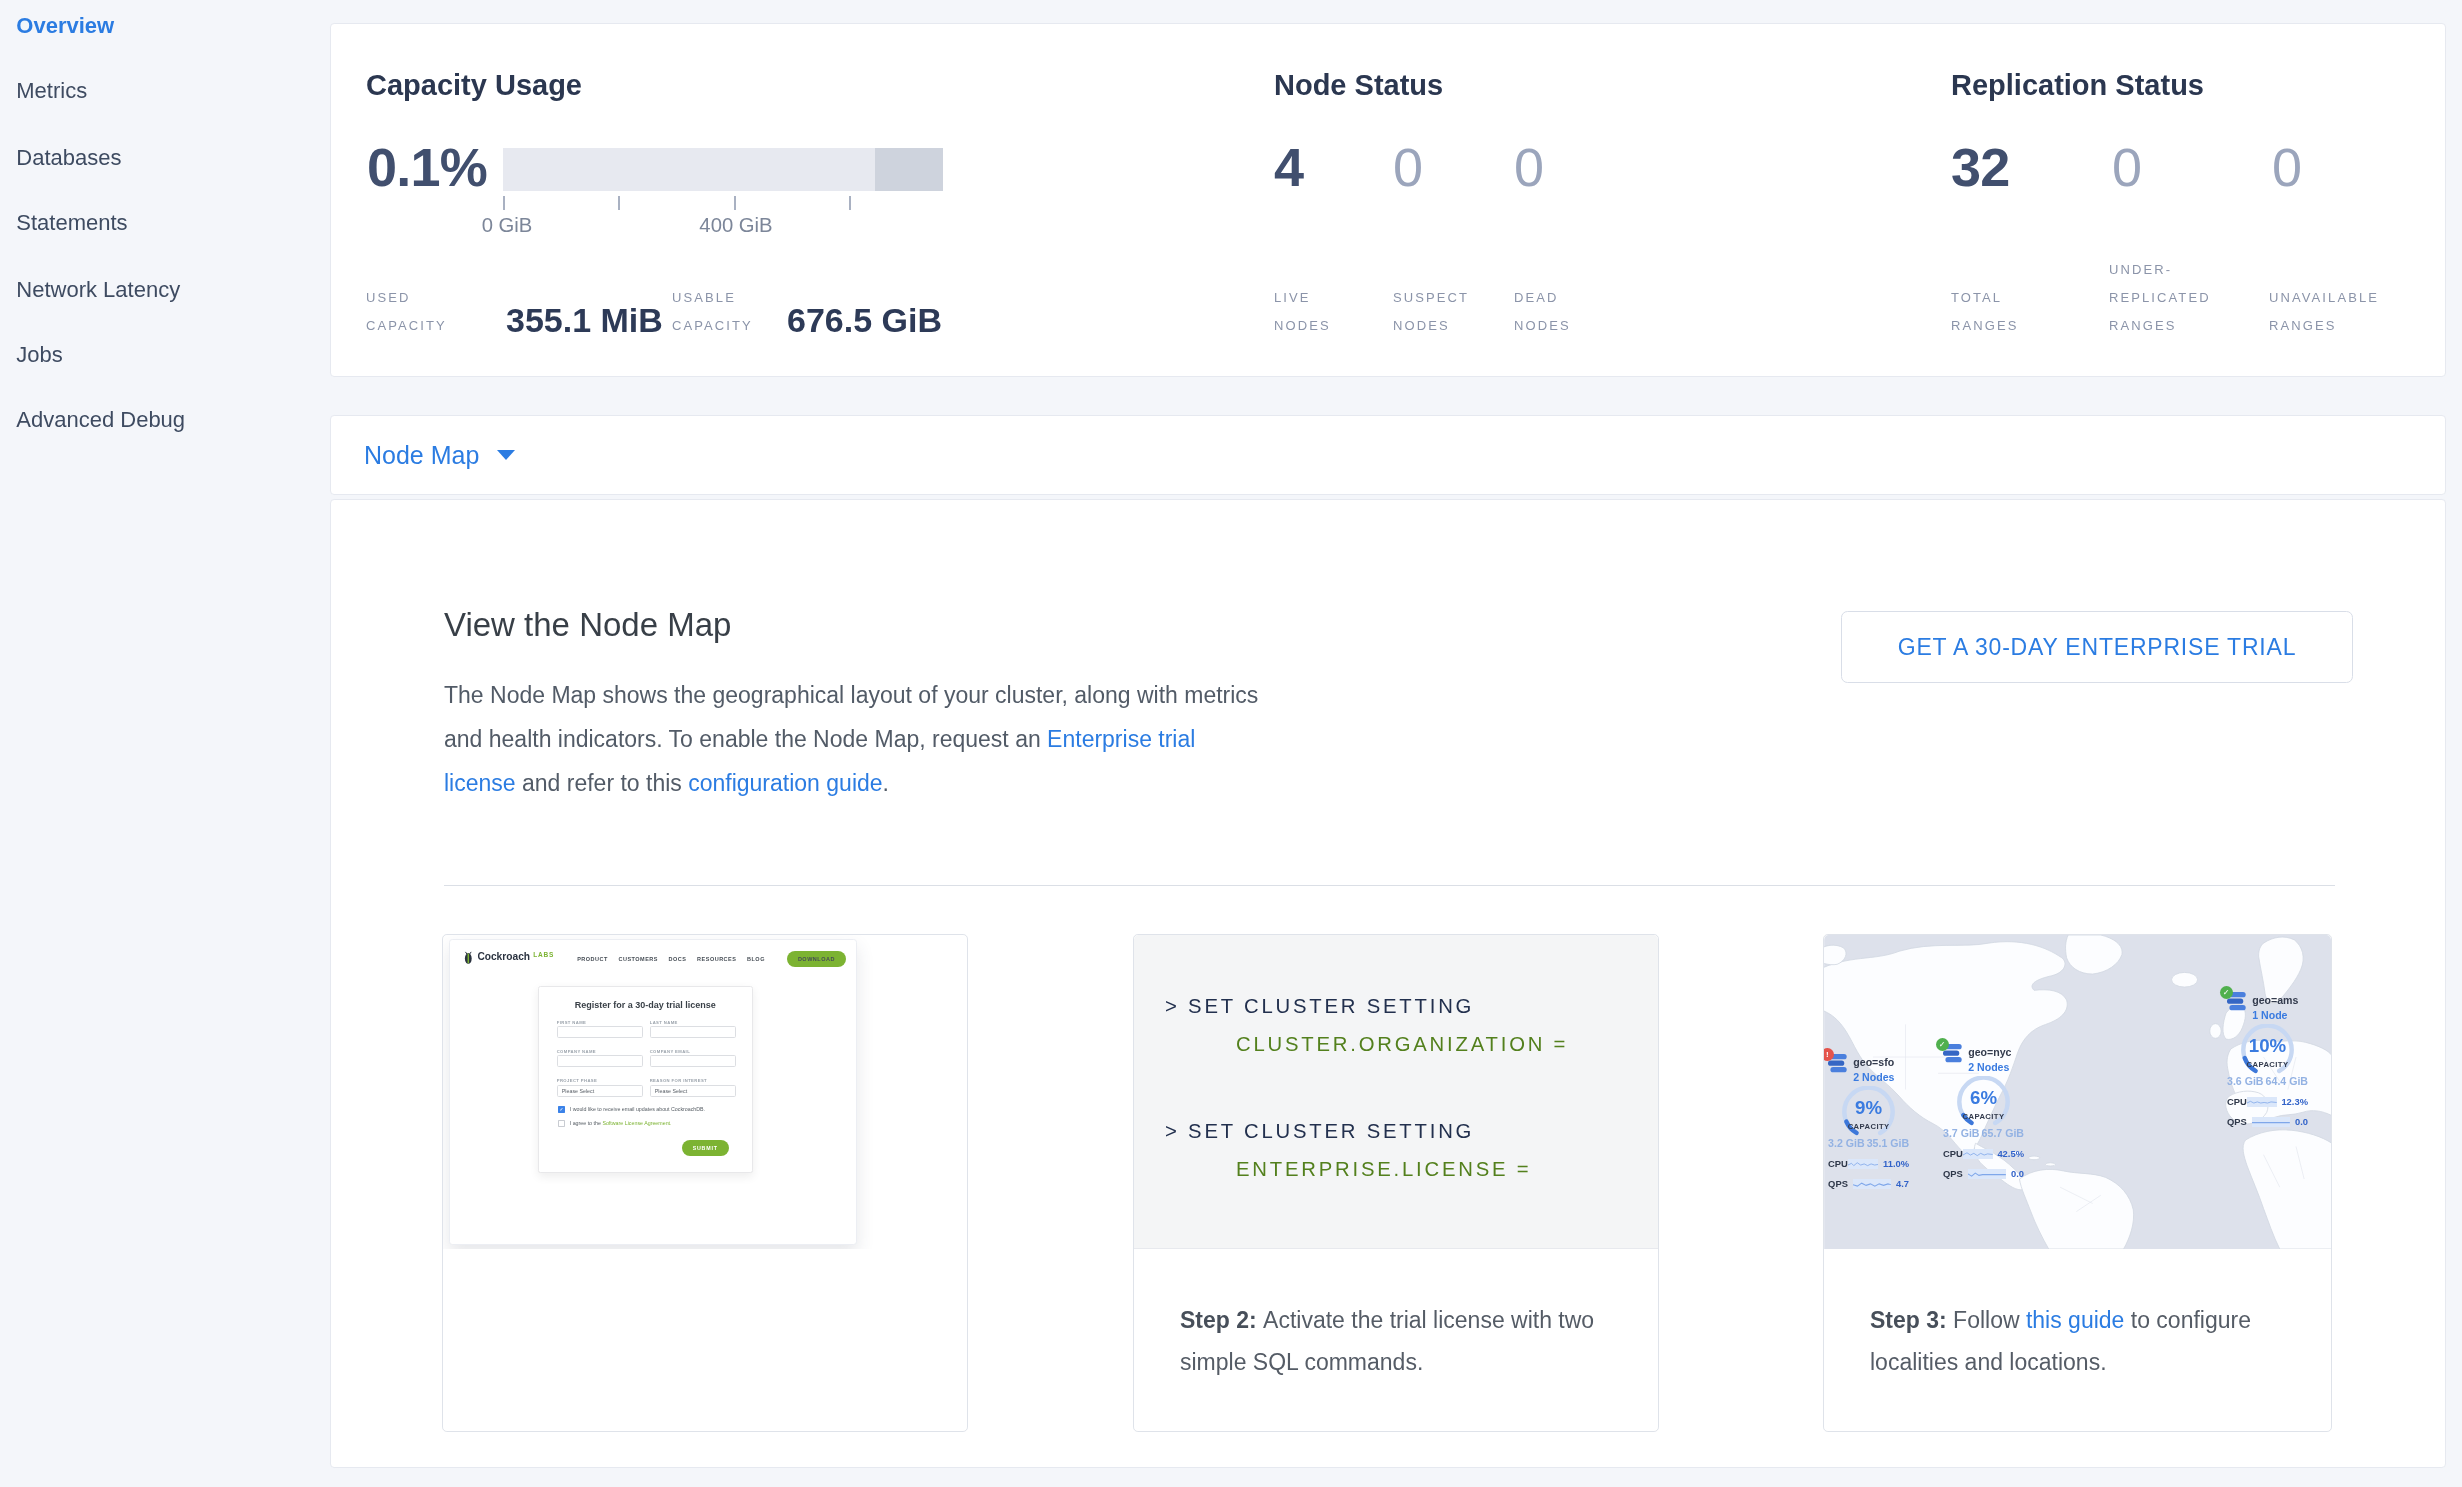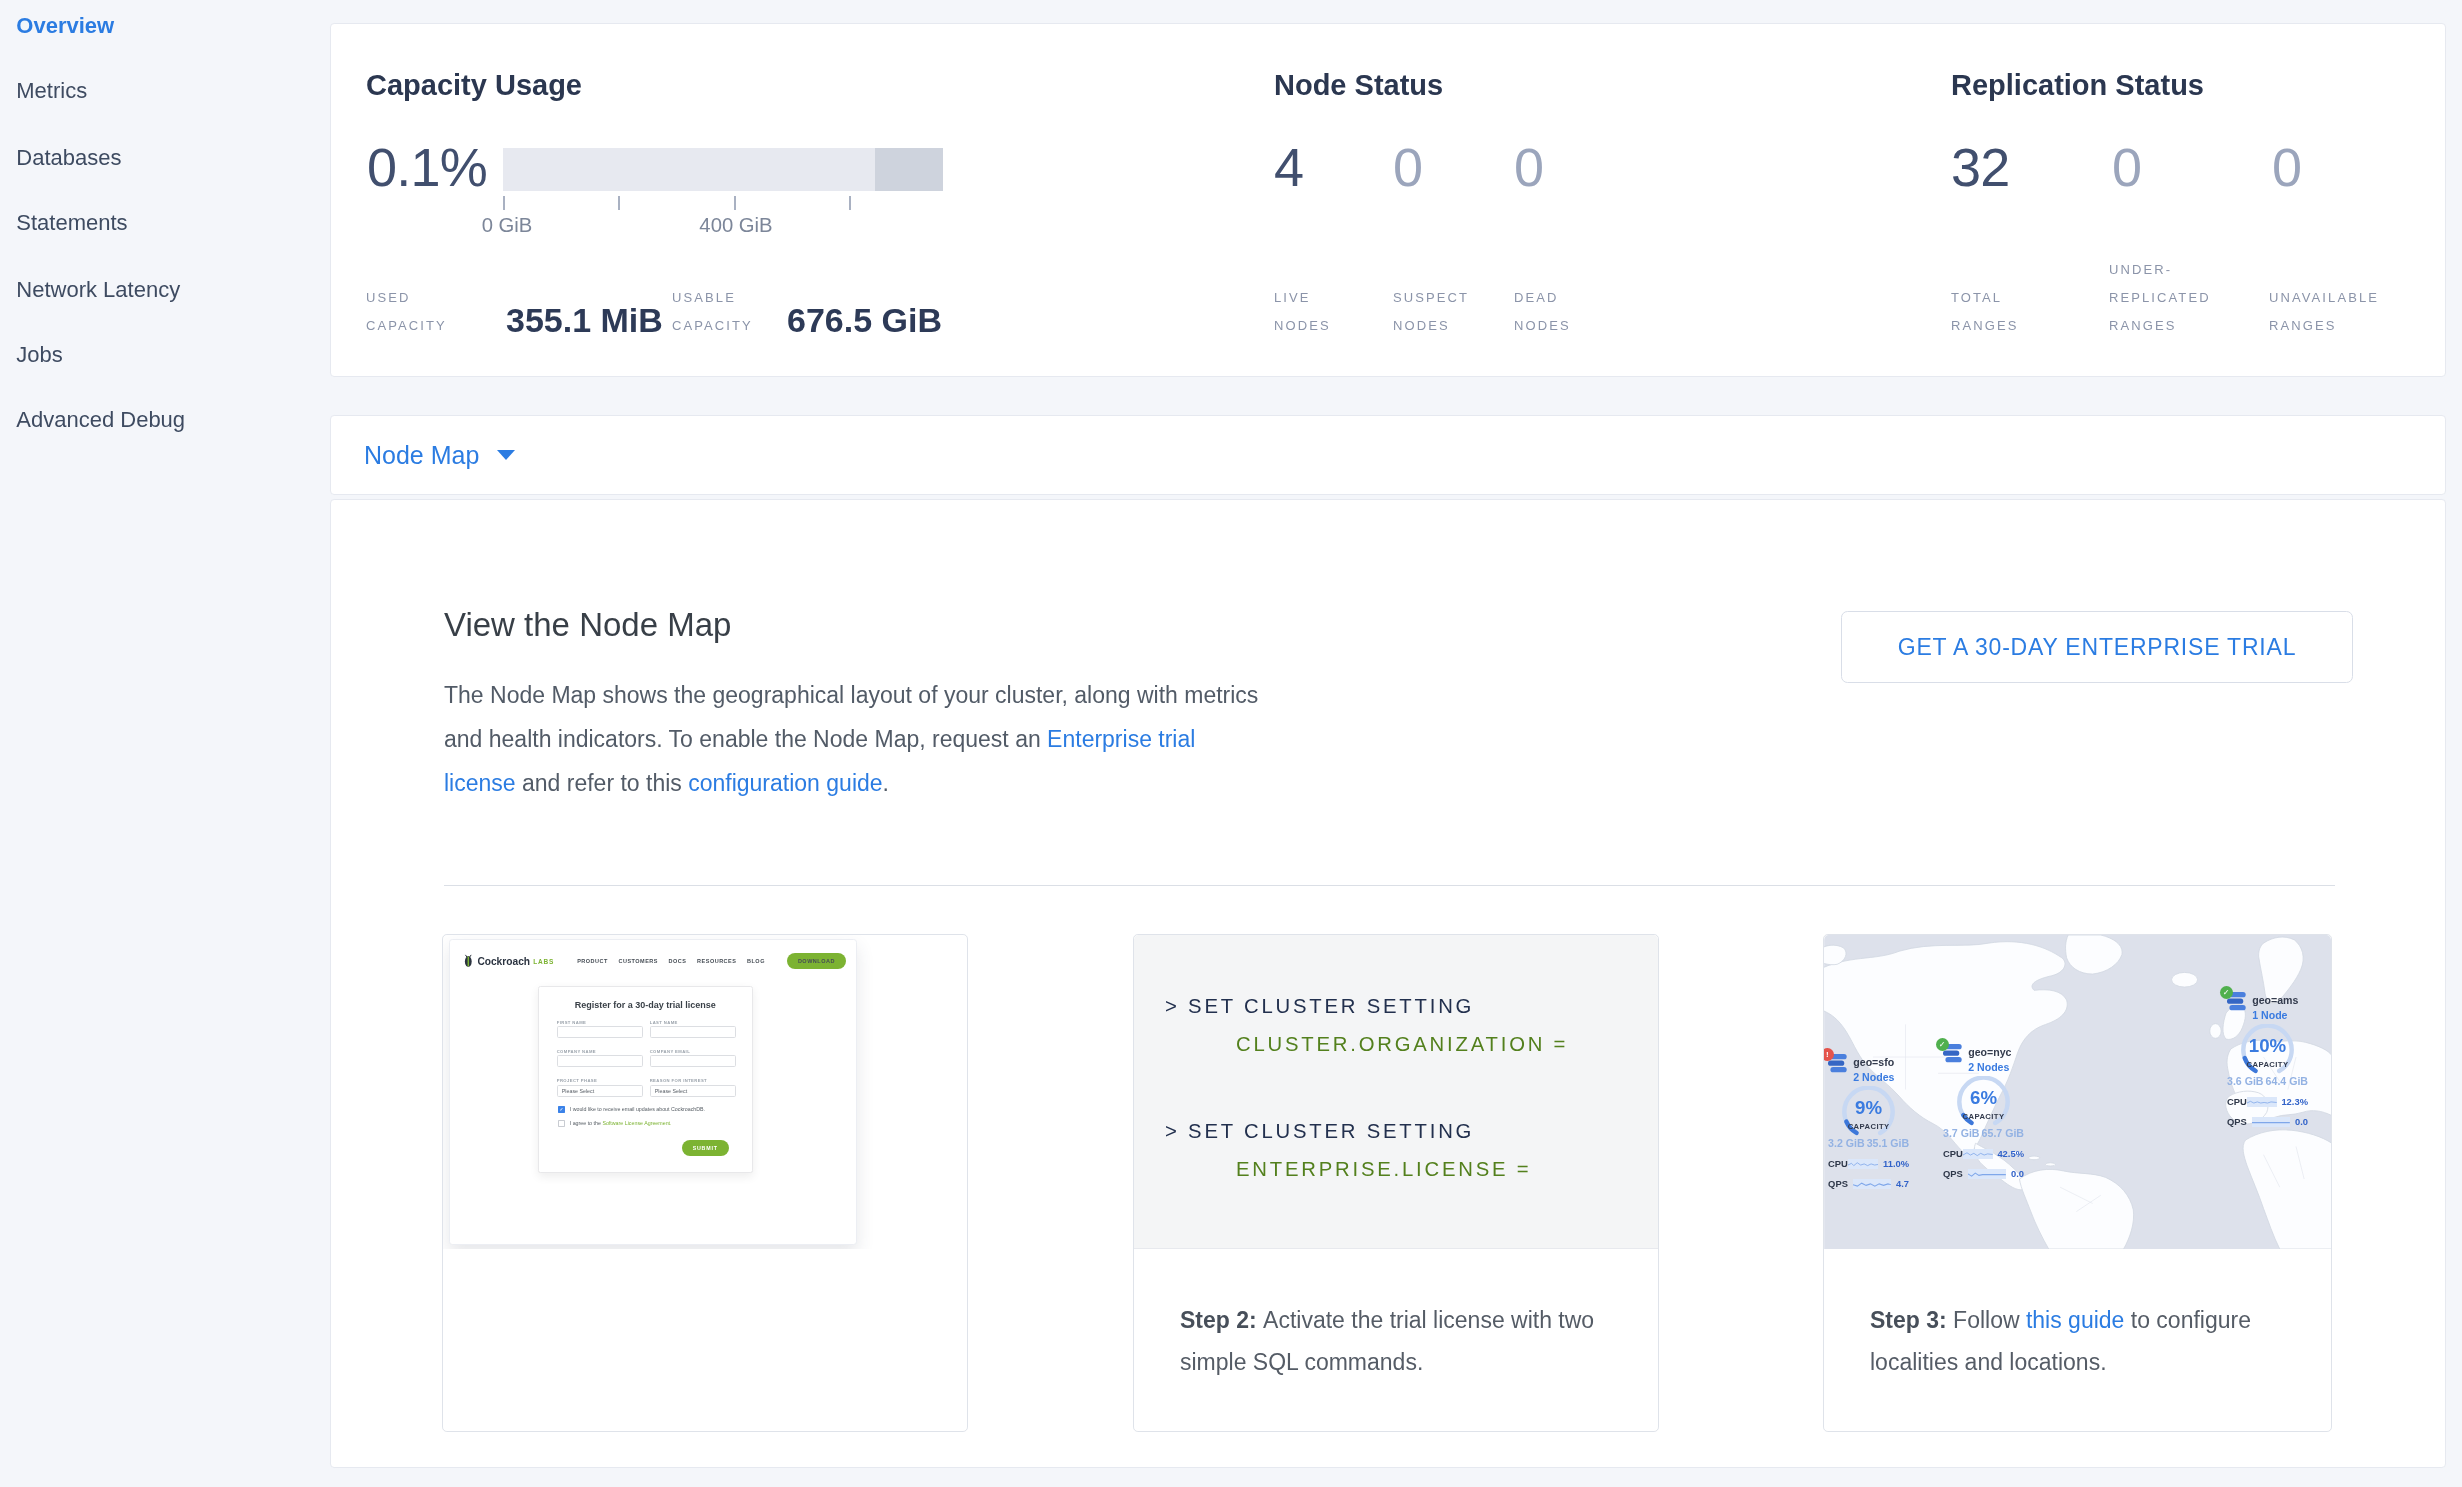--- a/index.html
+++ b/index.html
@@ -13,21 +13,21 @@
   .card { position:absolute; background:#fff; border:0.8px solid #e6e9f0; border-radius:4.1px; }
 
   
   .sidebar { position:absolute; left:0; top:0; width:330px; height:1488px; }
   .side-item { position:absolute; left:16.3px; height:36px; font-size:22px; font-weight:500; color:#3e4b61; cursor:pointer; white-space:nowrap; }
   .side-item.active { color:#2b7ce2; font-weight:700; }
 
   
   .stats-card { left:330px; top:23px; width:2116px; height:354px; }
   .sec-title { position:absolute; top:45px; font-size:29px; font-weight:600; color:#2b3750; }
-  .bignum { position:absolute; top:112px; font-size:54px; font-weight:400; color:#414f6e; letter-spacing:-0.8px; }
+  .bignum { position:absolute; top:112px; font-size:54px; font-weight:700; color:#414f6e; letter-spacing:-0.8px; }
   .bignum.dim { color:#9ba5bc; font-weight:400; }
   .statlabel { position:absolute; bottom:36px; font-size:13px; letter-spacing:2.1px; color:#8b94a9; line-height:28px; white-space:pre-line; }
   .subvalue { position:absolute; bottom:36px; font-size:34px; font-weight:600; color:#2d3a57; }
   .capbar { position:absolute; left:172px; top:124px; width:440px; height:43px; background:#e7e9f0; }
   .capbar-dark { position:absolute; right:0; top:0; bottom:0; width:68px; background:#ced3dd; }
   .tick { position:absolute; top:172px; width:1.6px; height:14px; background:#a9b1c2; }
   .ticklab { position:absolute; top:190px; font-size:20.3px; color:#7c8699; transform:translateX(-50%); white-space:nowrap; }
 
   
   .nodemap-bar { left:330px; top:415px; width:2116px; height:80px; display:flex; align-items:center; padding-left:33px; }
@@ -53,21 +53,21 @@
   .stepcap { position:absolute; left:46px; right:39px; top:364px; font-size:23px; line-height:42px; color:#555c66; }
   .stepcap b { color:#474f5a; font-weight:700; }
 
   
   .sql { position:absolute; font-size:20.3px; font-weight:400; letter-spacing:2.8px; white-space:nowrap; }
   .sql.cmd { color:#22304e; left:31px; }
   .sql.arg { color:#53801d; left:102px; }
 
   
   .site { position:absolute; left:5.7px; top:4.1px; width:408px; height:306px; background:#fff; border:0.8px solid #eceef3; border-radius:3.3px; box-shadow:0 8.1px 18px rgba(50,60,80,.12); }
-  .site-head { position:absolute; left:13px; right:9.8px; top:11.4px; height:19.5px; display:flex; align-items:center; }
+  .site-head { position:absolute; left:13px; right:9.8px; top:11.4px; height:19.5px; display:flex; align-items:flex-start; }
   .bug-icon { width:10.6px; height:14px; margin-right:4.1px; }
   .brand { font-size:10.2px; font-weight:800; color:#2b3340; }
   .brand-suffix { font-size:6.5px; font-weight:800; color:#7cb332; letter-spacing:0.8px; margin-left:3.3px; }
   .site-nav { margin-left:auto; display:flex; gap:10.6px; align-items:center; }
   .site-nav span { font-size:5.5px; font-weight:800; color:#454c54; letter-spacing:0.5px; }
   .dl-pill { width:59px; height:15.5px; margin-left:11.4px; border-radius:8.1px; background:#7cb332; color:#fff; font-size:5.5px; font-weight:800; letter-spacing:0.8px; display:flex; align-items:center; justify-content:center; }
   .reg { position:absolute; left:88px; top:46px; width:215px; height:187px; background:#fff; border:0.8px solid #e8e8ea; border-radius:2.4px; box-shadow:0 3.3px 9.8px rgba(0,0,0,.07); }
   .reg-title { position:absolute; left:0; right:0; top:13px; text-align:center; font-size:9px; font-weight:700; color:#3a4148; }
   .f-label { position:absolute; font-size:4.2px; font-weight:700; color:#9aa2ab; letter-spacing:0.4px; }
   .f-input { position:absolute; width:86px; height:12.2px; border:0.8px solid #dcdee2; border-radius:1.6px; background:#fff; font-size:5.3px; color:#5a6068; line-height:11.4px; padding-left:4.1px; }

